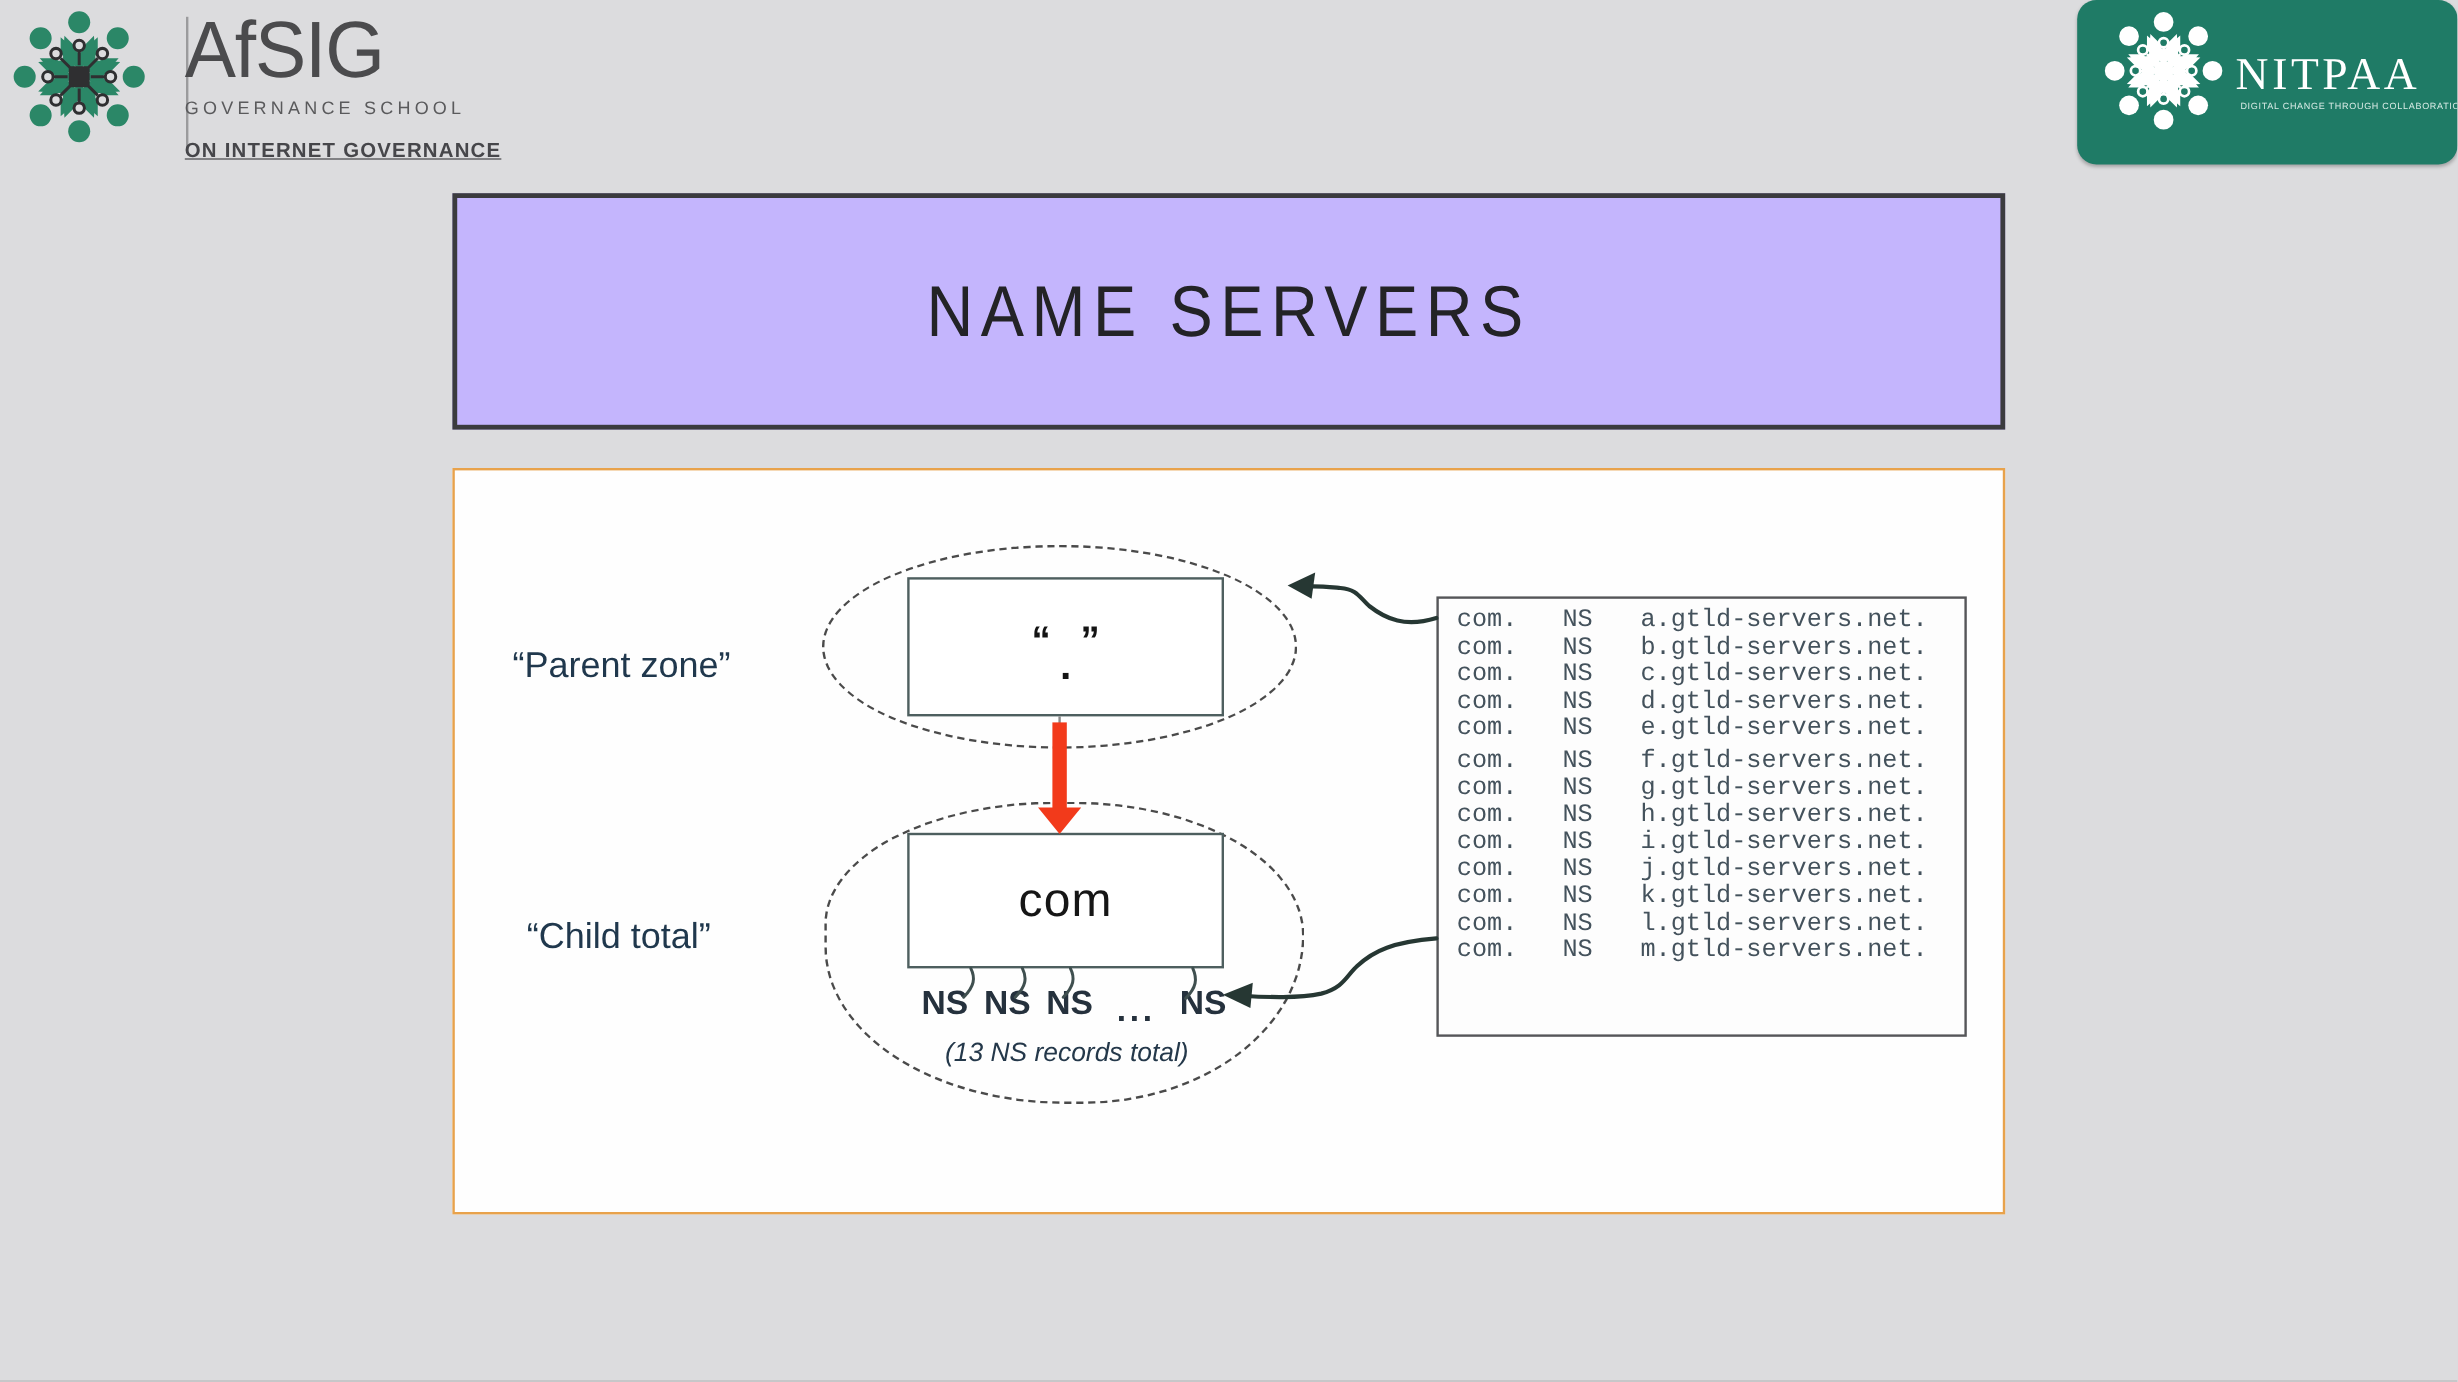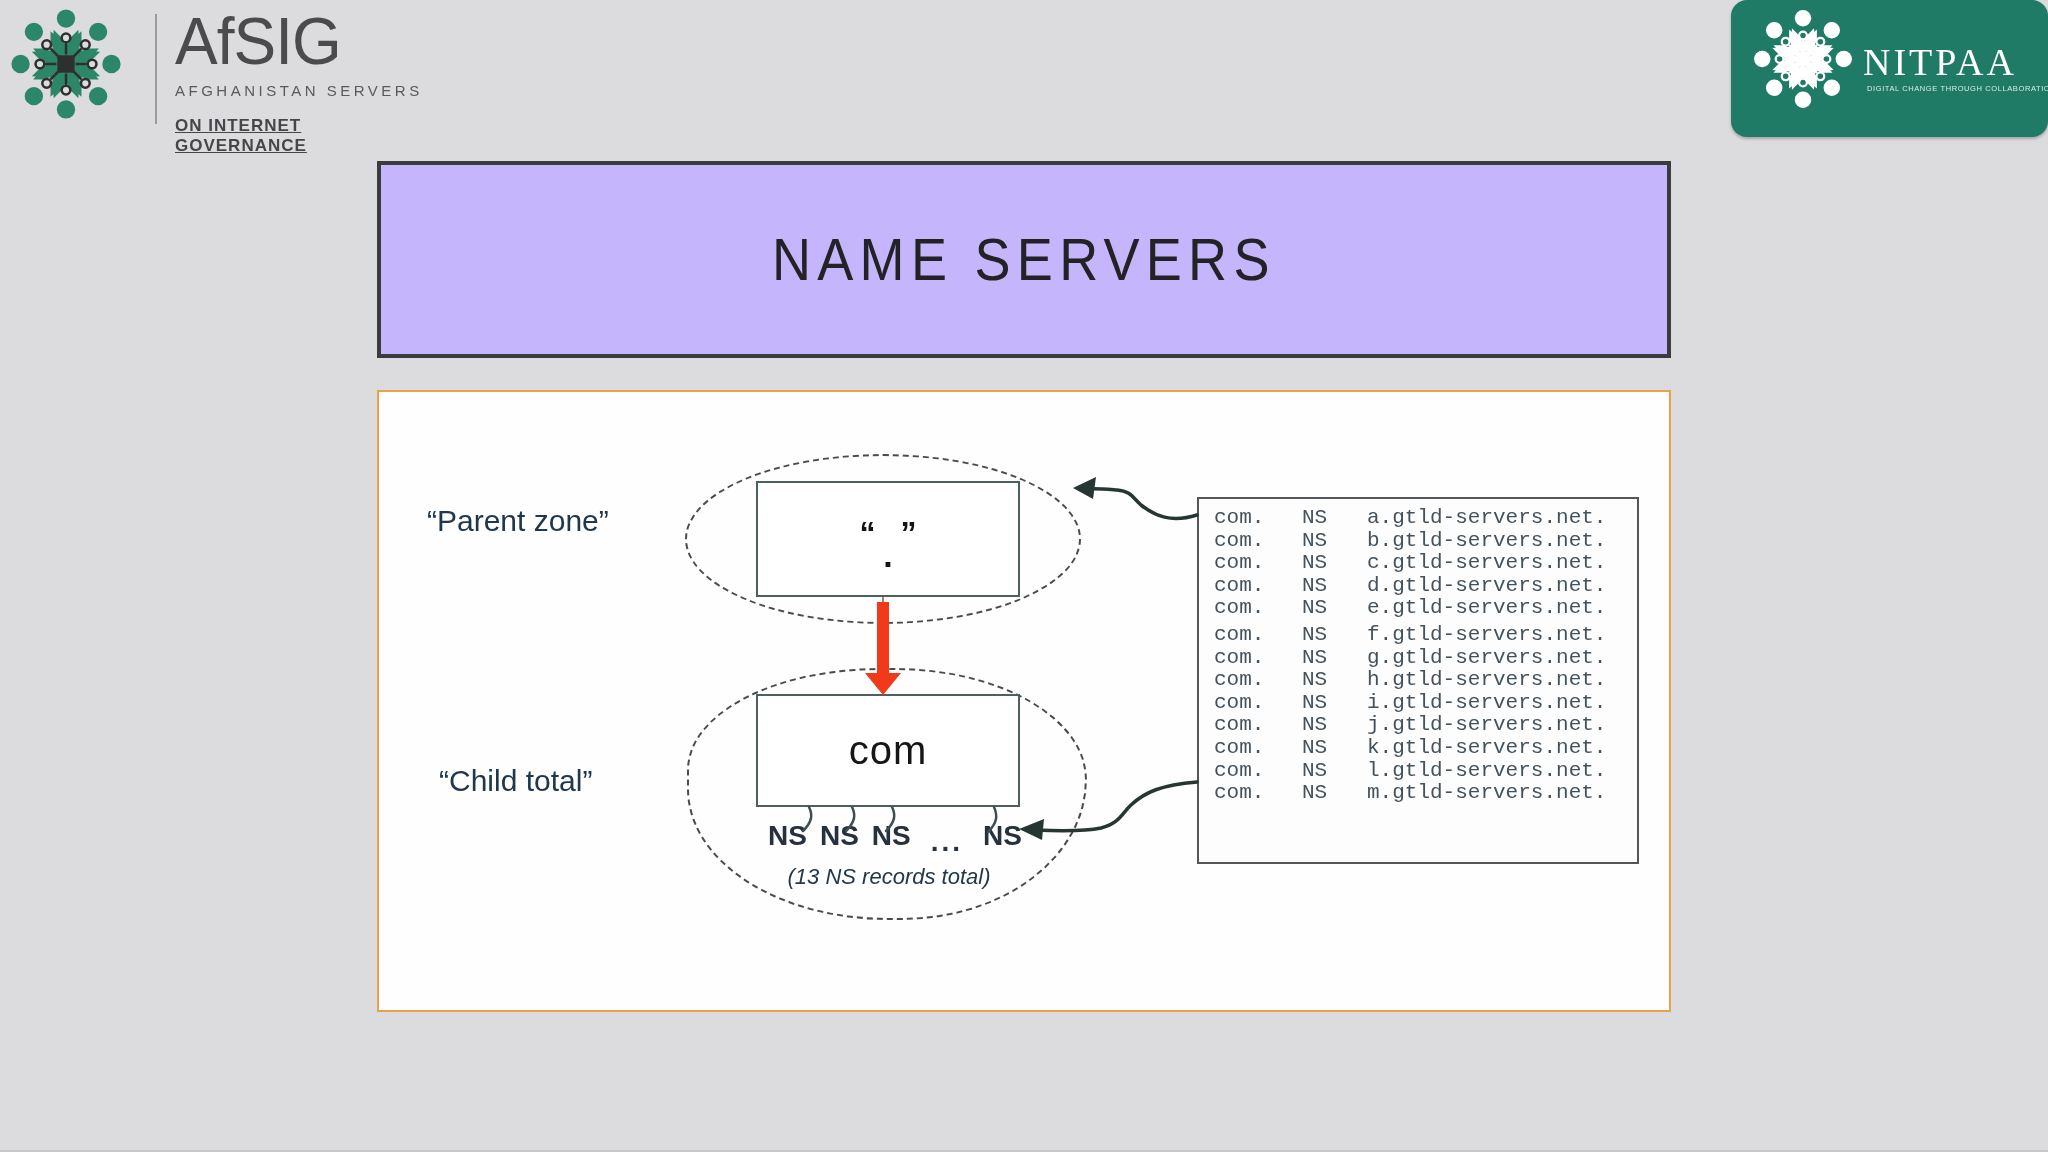--- a/index.html
+++ b/index.html
@@ -4,41 +4,41 @@
 <style>
   html,body{margin:0;padding:0;}
   body{font-family:"Liberation Sans",sans-serif;background:#dcdcde;}
   #stage{position:relative;width:2048px;height:1152px;background:#dcdcde;overflow:hidden;}
   #stage::after{content:"";position:absolute;left:0;bottom:0;width:100%;height:2px;background:#c7c7c9;}
 
   
   .afsig{position:absolute;left:6px;top:2px;width:420px;height:130px;}
   .afsig-emblem{position:absolute;left:2px;top:2px;width:116px;height:120px;--fig:#2b8767;--node:#2f2f31;}
   .afsig-divider{position:absolute;left:149px;top:12px;width:2px;height:110px;background:#9b9b9d;}
-  .afsig-text{position:absolute;left:169px;top:0px;}
+  .afsig-text{position:absolute;left:148px;top:0px;}
   .afsig-acronym{font-size:64px;line-height:76px;font-weight:400;color:#4b4b4d;letter-spacing:-1px;transform:scaleY(1.04);transform-origin:left top;}
   .afsig-line1{font-size:15px;letter-spacing:3.5px;color:#5a5a5c;margin-top:4px;}
   .afsig-line2{font-size:17px;letter-spacing:1px;color:#46464a;margin-top:17px;font-weight:600;text-decoration:underline;}
 
   
   .nitpaa{position:absolute;left:1731px;top:0;width:317px;height:137px;background:#1f7b66;box-shadow:0 2px 3px rgba(0,0,0,.25);border-radius:16px;}
   .nitpaa-emblem{position:absolute;left:20px;top:7px;width:104px;height:104px;--fig:#ffffff;--node:#ffffff;}
   .nitpaa-name{position:absolute;left:132px;top:40px;font-family:"Liberation Serif",serif;font-size:38px;color:#ffffff;letter-spacing:3px;}
   .nitpaa-tagline{position:absolute;left:136px;top:84px;font-size:7.5px;letter-spacing:.6px;color:#d9ece6;white-space:nowrap;}
 
   
   .title-box{position:absolute;left:377px;top:161px;width:1294px;height:197px;background:#c4b5fd;border:4px solid #3b3b3e;box-sizing:border-box;display:flex;align-items:center;justify-content:center;}
   .title-text{font-size:60px;font-weight:300;letter-spacing:7px;color:#232326;transform:scaleX(.9);white-space:nowrap;}
 
   
   .panel{position:absolute;left:377px;top:390px;width:1294px;height:622px;background:#fefefe;border:2px solid #e8a24b;box-sizing:border-box;}
   .panel *{box-sizing:border-box;}
 
   .zone-label{position:absolute;font-size:30px;color:#20384d;white-space:nowrap;}
-  .parent-label{left:48px;top:112px;}
+  .parent-label{left:48px;top:146px;}
   .child-label{left:60px;top:372px;}
 
   .dashed-zone{position:absolute;border:2px dashed #4a4a4a;}
   .parent-ellipse{left:306px;top:62px;width:396px;height:170px;border-radius:50%;}
   .child-blob{left:308px;top:276px;width:400px;height:252px;border-radius:50% 50% 48% 52% / 42% 46% 58% 54%;}
 
   .zone-box{position:absolute;width:264px;background:#fff;border:2px solid #4e5f5f;display:flex;flex-direction:column;align-items:center;justify-content:center;}
   .parent-box{left:377px;top:89px;height:116px;}
   .child-box{left:377px;top:302px;height:113px;}
   .root-quotes{font-size:32px;font-weight:700;color:#141414;letter-spacing:8px;line-height:30px;padding-left:8px;}
@@ -123,21 +123,21 @@
     </defs>
   </svg>
 
   <div class="afsig">
     <svg class="afsig-emblem">
         <use href="#emblem"></use>
       </svg>
     <div class="afsig-divider"></div>
     <div class="afsig-text">
       <div class="afsig-acronym">AfSIG</div>
-      <div class="afsig-line1">AFGHANISTAN SERVERS</div>
+      <div class="afsig-line1">GOVERNANCE SCHOOL</div>
       <div class="afsig-line2">ON INTERNET GOVERNANCE</div>
     </div>
   </div>
 
   <div class="nitpaa">
     <svg class="nitpaa-emblem">
         <use href="#emblem"></use>
       </svg>
     <div class="nitpaa-name">NITPAA</div>
     <div class="nitpaa-tagline">DIGITAL CHANGE THROUGH COLLABORATION</div>

